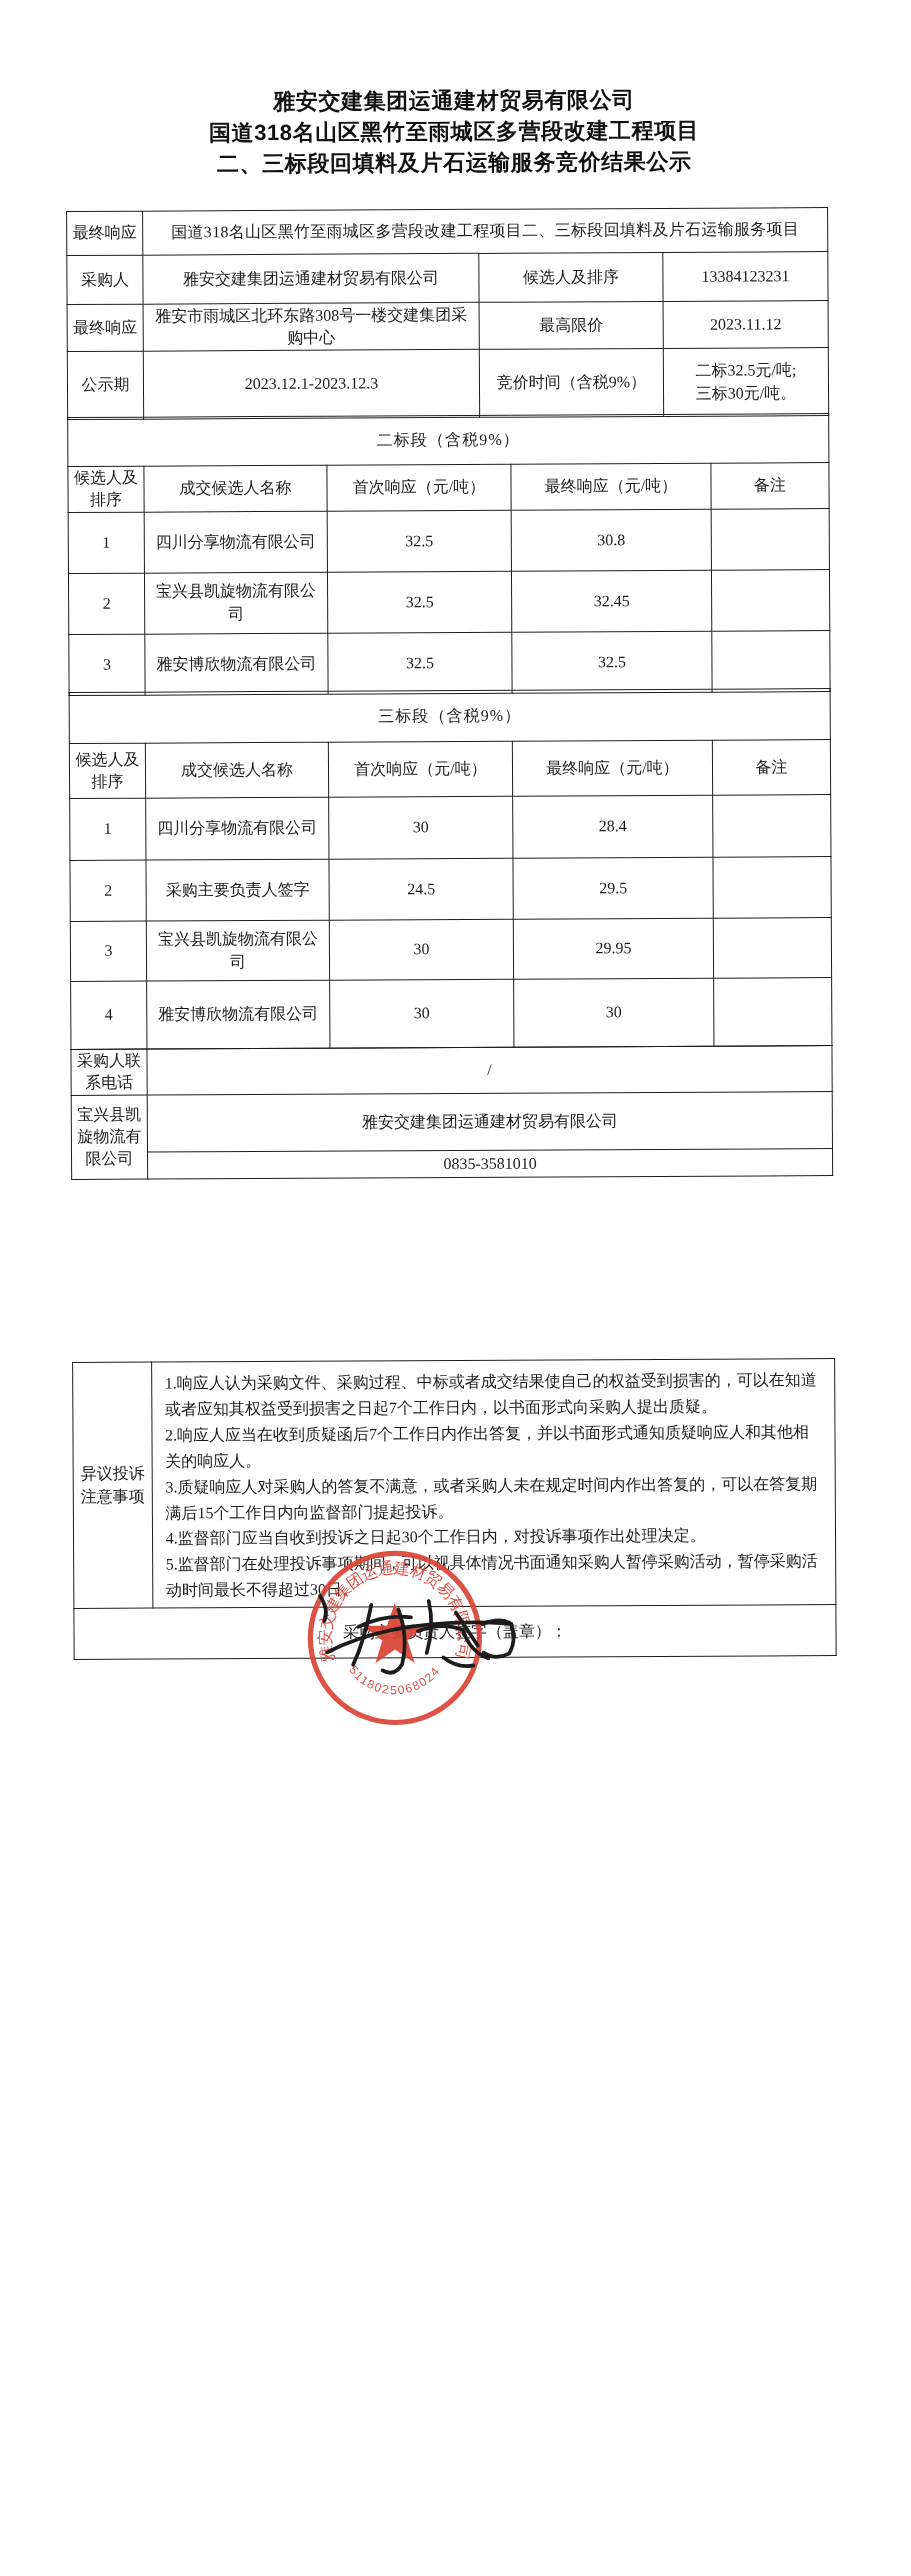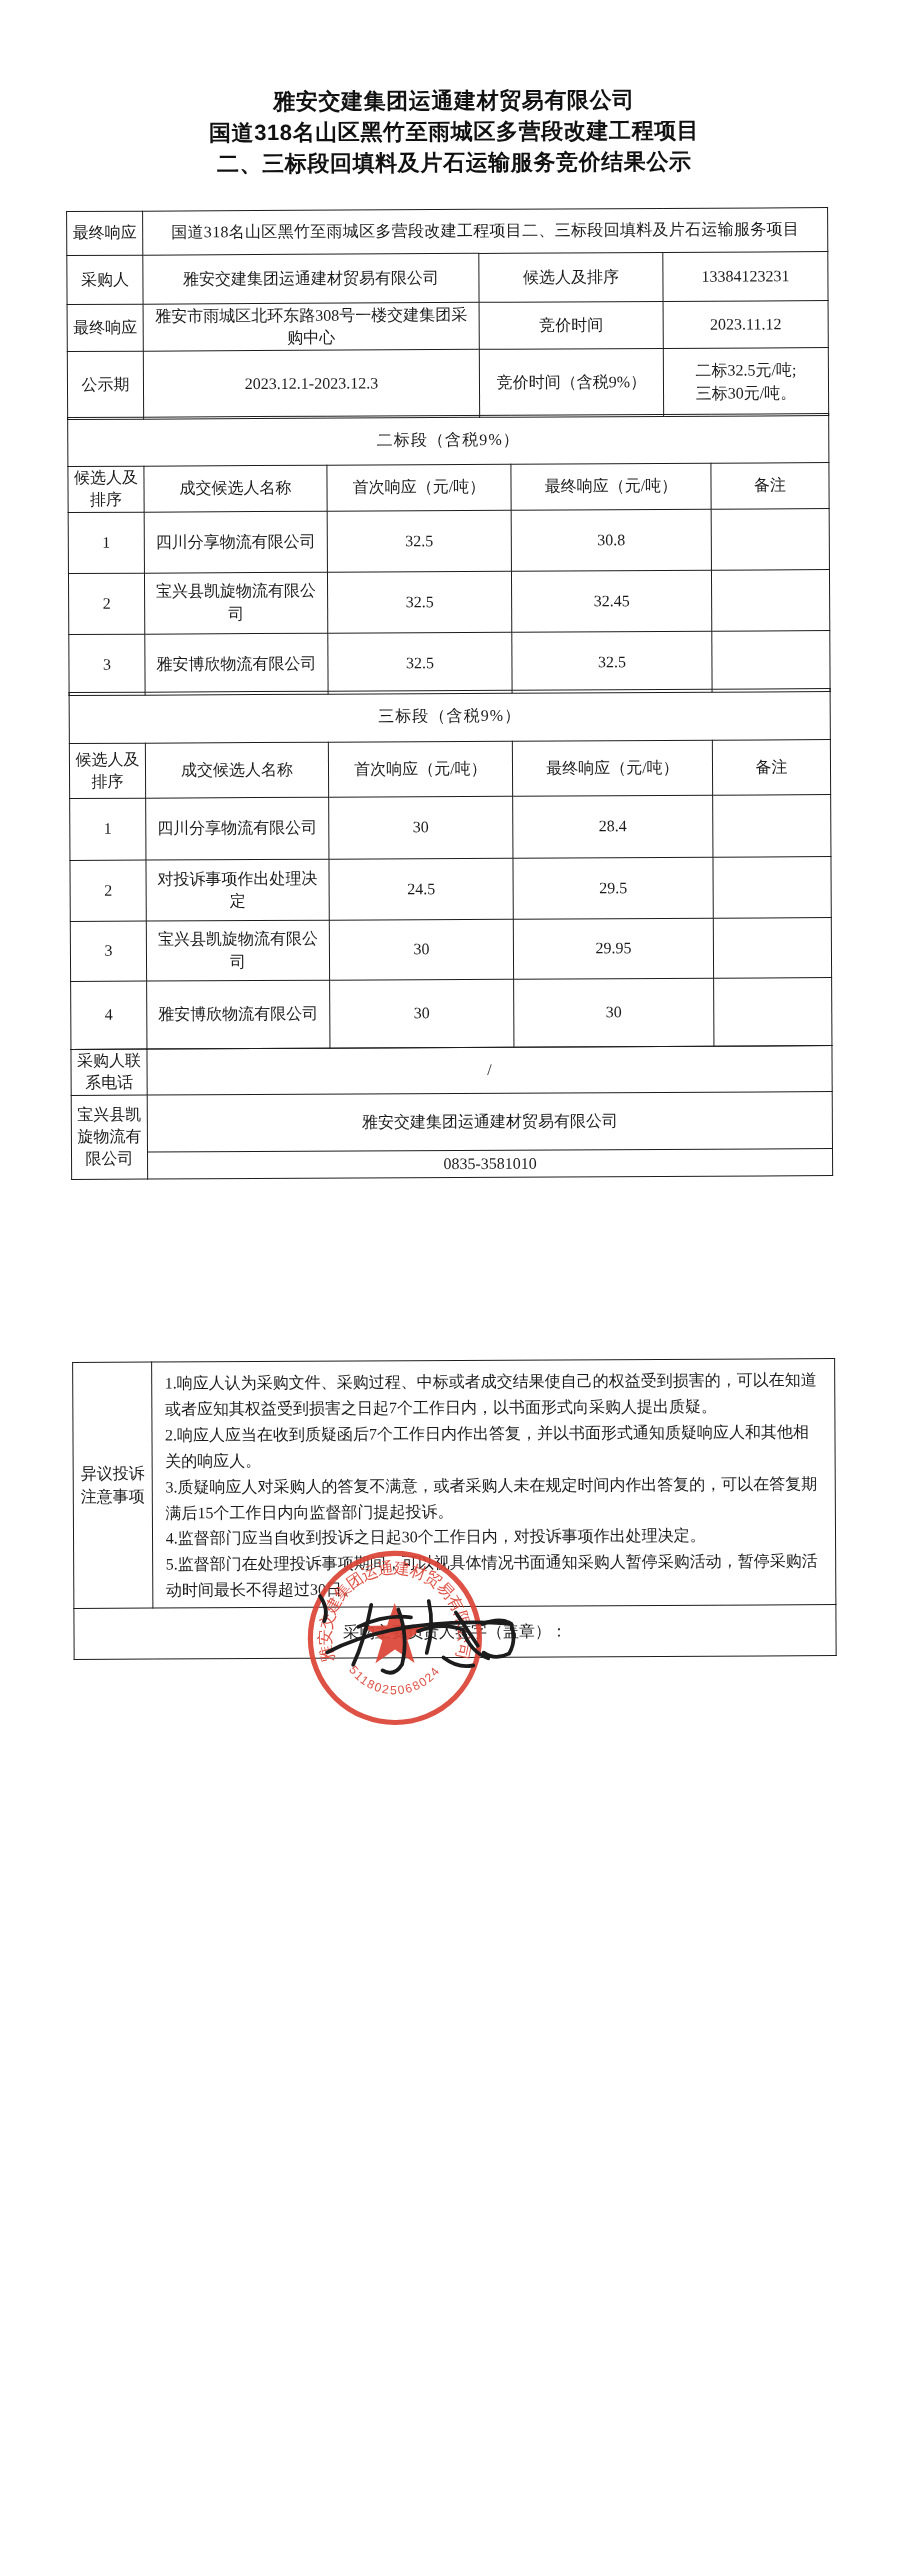--- a/index.html
+++ b/index.html
@@ -52,21 +52,21 @@
     </tr>
     <tr style="height:49px;">
       <td>采购人</td>
       <td class="lft">雅安交建集团运通建材贸易有限公司</td>
       <td>候选人及排序</td>
       <td>13384123231</td>
     </tr>
     <tr style="height:47px;">
       <td>最终响应</td>
       <td class="lft">雅安市雨城区北环东路308号一楼交建集团采购中心</td>
-      <td>竞价时间</td>
+      <td>最高限价</td>
       <td>2023.11.12</td>
     </tr>
     <tr style="height:68px;">
       <td>公示期</td>
       <td class="lft">2023.12.1-2023.12.3</td>
       <td>竞价时间（含税9%）</td>
       <td class="price2">
         <div>二标32.5元/吨;</div>
         <div>三标30元/吨。</div>
       </td>
@@ -138,21 +138,21 @@
     </tr>
     <tr style="height:62px;">
       <td>1</td>
       <td class="name">四川分享物流有限公司</td>
       <td>30</td>
       <td>28.4</td>
       <td></td>
     </tr>
     <tr style="height:61px;">
       <td>2</td>
-      <td class="name">对投诉事项作出处理决定</td>
+      <td class="name">采购主要负责人签字</td>
       <td>24.5</td>
       <td>29.5</td>
       <td></td>
     </tr>
     <tr style="height:60px;">
       <td>3</td>
       <td class="name">宝兴县凯旋物流有限公司</td>
       <td>30</td>
       <td>29.95</td>
       <td></td>

